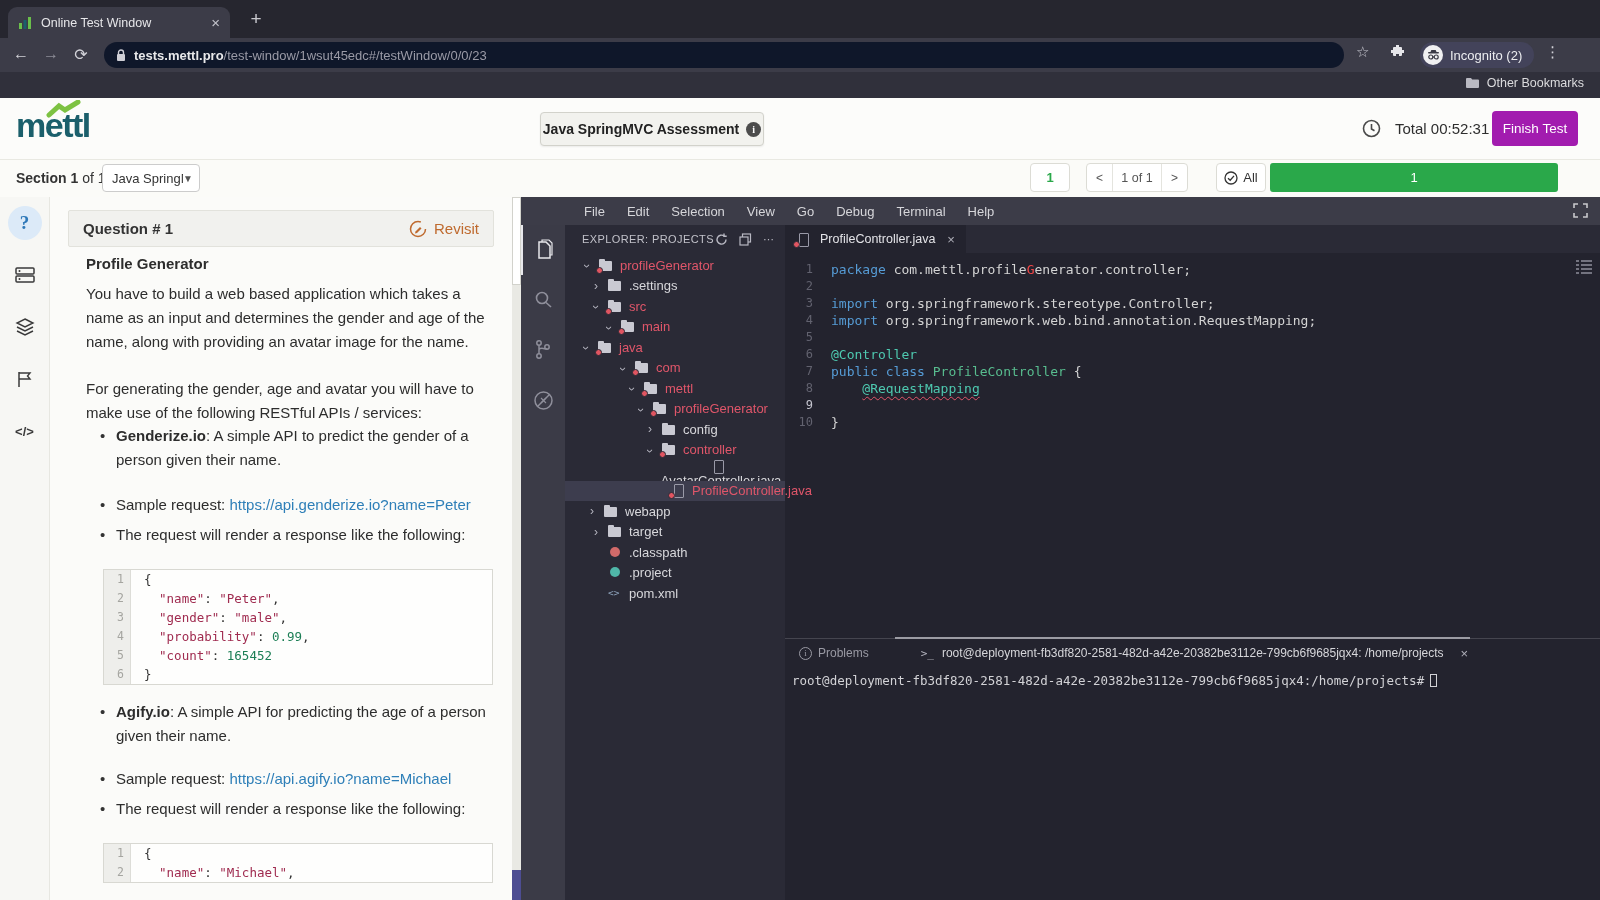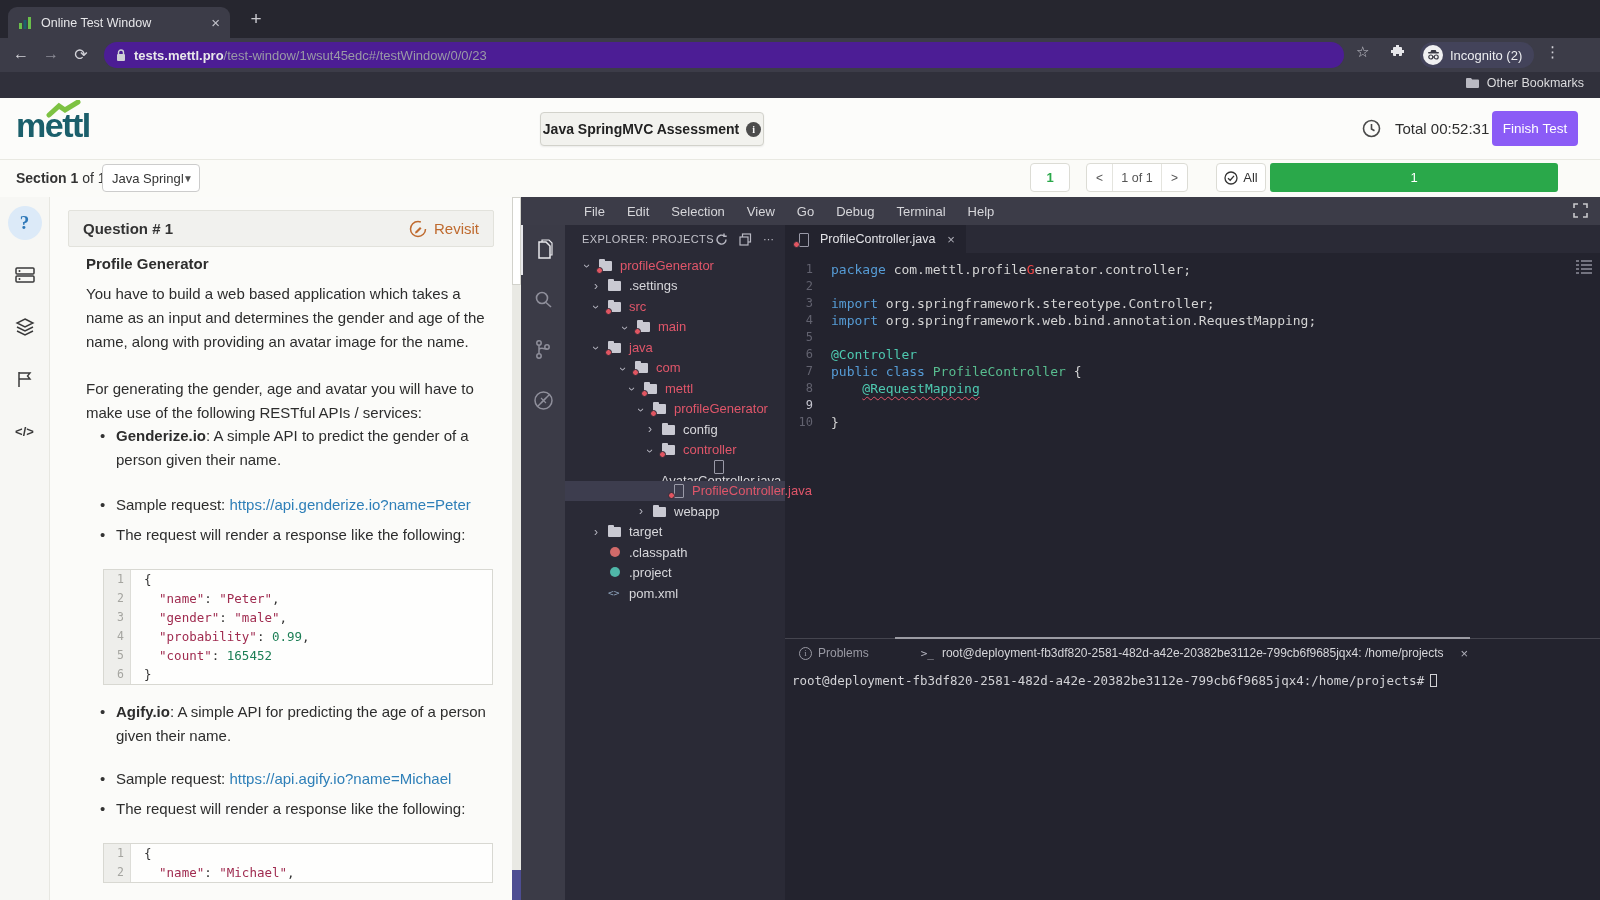--- a/index.html
+++ b/index.html
@@ -7,41 +7,41 @@
   body{font-family:"Liberation Sans",sans-serif;background:#23232e;position:relative;}
 
   
   .tabstrip{position:absolute;top:0;left:0;right:0;height:38px;background:#26262f;}
   .browser-tab{position:absolute;left:8px;top:7px;width:222px;height:31px;background:#3c3c48;border-radius:9px 9px 0 0;display:flex;align-items:center;padding:0 10px;gap:8px;}
   .tab-title{color:#e6e6e9;font-size:12.5px;flex:1;white-space:nowrap;overflow:hidden;}
   .tab-close{color:#c2c2ca;font-size:15px;cursor:default;}
   .newtab{position:absolute;left:244px;top:8px;color:#c9c9cf;font-size:19px;width:24px;text-align:center;}
   .toolbar{position:absolute;top:38px;left:0;right:0;height:34px;background:#3c3c48;}
   .navicon{position:absolute;top:7px;font-size:16px;color:#d2d2d8;width:22px;text-align:center;}
-  .urlbar{position:absolute;left:104px;top:4px;width:1240px;height:26px;background:#4c1d95;border-radius:13px;display:flex;align-items:center;padding:0 12px;gap:8px;font-size:13px;}
+  .urlbar{position:absolute;left:104px;top:4px;width:1240px;height:26px;background:#0f172a;border-radius:13px;display:flex;align-items:center;padding:0 12px;gap:8px;font-size:13px;}
   .url-host{color:#e8e8ea;font-weight:bold;}
   .url-path{color:#9a9aa6;}
   .tb-right{position:absolute;top:5px;}
   .incog-pill{position:absolute;left:1420px;top:4px;height:26px;background:#43435a;border-radius:13px;display:flex;align-items:center;gap:7px;padding:0 12px 0 3px;}
   .incog-circle{width:20px;height:20px;border-radius:50%;background:#f0f0f2;display:flex;align-items:center;justify-content:center;}
   .incog-label{color:#ecedf0;font-size:13px;}
   .bookmarksbar{position:absolute;top:72px;left:0;right:0;height:26px;background:#30303b;}
   .other-bm{position:absolute;right:16px;top:4px;display:flex;align-items:center;gap:7px;color:#dcdcde;font-size:12.5px;}
 
   
   .app-header{position:absolute;top:98px;left:0;right:0;height:62px;background:#fcfcfa;border-bottom:1px solid #e9e9e2;}
   .logo{position:absolute;left:16px;top:8px;}
   .logo-text{font-size:34px;font-weight:800;color:#1b5f6b;letter-spacing:-1.5px;}
   .logo-mark{position:absolute;left:30px;top:-6px;}
   .assess-pill{position:absolute;left:540px;top:14px;width:224px;height:34px;background:#f2f2ee;border:1px solid #d2d2cb;border-radius:4px;display:flex;align-items:center;justify-content:center;gap:7px;box-shadow:0 1px 2px rgba(0,0,0,.07);}
   .assess-title{font-weight:bold;font-size:14px;color:#222;}
   .info-dot{width:15px;height:15px;border-radius:50%;background:#4c4c4c;color:#fff;font-size:10px;font-weight:bold;display:flex;align-items:center;justify-content:center;font-family:"Liberation Serif",serif;}
   .timer{position:absolute;left:1362px;top:21px;display:flex;align-items:center;gap:14px;}
   .timer-label{font-size:15px;color:#2e2e2e;}
-  .finish-btn{position:absolute;left:1492px;top:13px;width:86px;height:35px;background:#8b5cf6;border-radius:4px;color:#fff;font-size:13.5px;display:flex;align-items:center;justify-content:center;}
+  .finish-btn{position:absolute;left:1492px;top:13px;width:86px;height:35px;background:#a21caf;border-radius:4px;color:#fff;font-size:13.5px;display:flex;align-items:center;justify-content:center;}
 
   
   .section-bar{position:absolute;top:160px;left:0;right:0;height:37px;background:#fbfbf8;}
   .section-label{position:absolute;left:16px;top:10px;font-size:14px;color:#333;}
   .section-select{position:absolute;left:102px;top:4px;width:98px;height:28px;background:#fff;border:1px solid #ccc;border-radius:4px;display:flex;align-items:center;padding:0 6px 0 9px;font-size:13px;color:#333;}
   .sel-text{width:76px;overflow:hidden;white-space:nowrap;}
   .sel-chev{font-size:10px;color:#555;}
   .qnum-chip{position:absolute;left:1030px;top:3px;width:40px;height:29px;background:#fff;border:1px solid #dcdcd5;border-radius:4px;color:#2aa84a;font-weight:bold;font-size:13px;display:flex;align-items:center;justify-content:center;}
   .pager{position:absolute;left:1086px;top:3px;width:102px;height:29px;background:#fff;border:1px solid #dcdcd5;border-radius:4px;display:flex;font-size:12px;color:#555;}
   .pager-prev,.pager-next{width:25px;display:flex;align-items:center;justify-content:center;}
@@ -457,29 +457,29 @@
         </div>
 
         <div class="tree-row" style="padding-left: 29px;">
           <span class="chev open"></span>
           <span class="titem-icon folder">
             <span class="err-badge"></span>
           </span>
           <span class="titem-label red">src</span>
         </div>
 
-        <div class="tree-row" style="padding-left: 58px;">
+        <div class="tree-row" style="padding-left: 42px;">
           <span class="chev open"></span>
           <span class="titem-icon folder">
             <span class="err-badge"></span>
           </span>
           <span class="titem-label red">main</span>
         </div>
 
-        <div class="tree-row" style="padding-left: 29px;">
+        <div class="tree-row" style="padding-left: 19px;">
           <span class="chev open"></span>
           <span class="titem-icon folder">
             <span class="err-badge"></span>
           </span>
           <span class="titem-label red">java</span>
         </div>
 
         <div class="tree-row" style="padding-left: 56px;">
           <span class="chev open"></span>
           <span class="titem-icon folder">
@@ -525,21 +525,21 @@
         </div>
 
         <div class="tree-row selected" style="padding-left: 92px;">
           <span class="chev none"></span>
           <span class="titem-icon java">
             <span class="err-badge"></span>
           </span>
           <span class="titem-label red">ProfileController.java</span>
         </div>
 
-        <div class="tree-row" style="padding-left: 74px;">
+        <div class="tree-row" style="padding-left: 25px;">
           <span class="chev closed"></span>
           <span class="titem-icon folder"></span>
           <span class="titem-label white">webapp</span>
         </div>
 
         <div class="tree-row" style="padding-left: 29px;">
           <span class="chev closed"></span>
           <span class="titem-icon folder"></span>
           <span class="titem-label white">target</span>
         </div>

